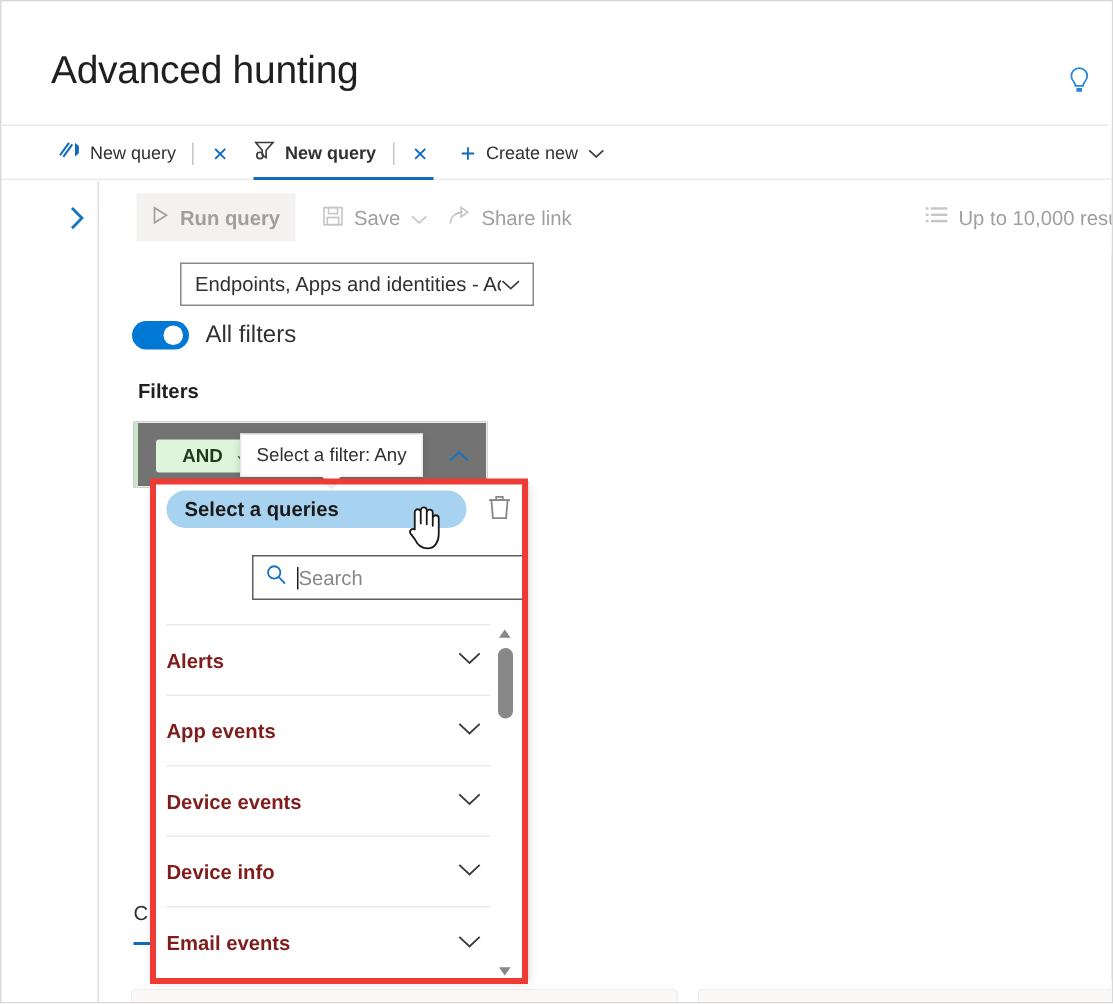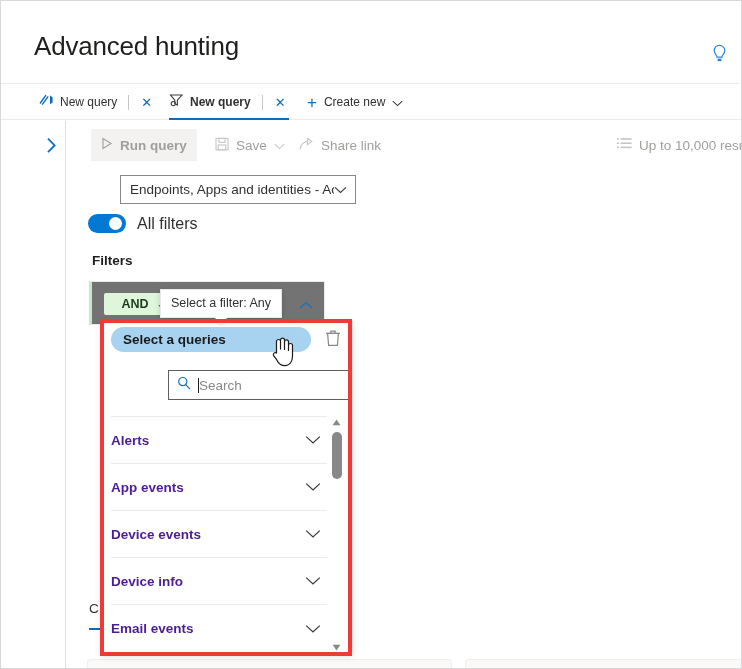--- a/index.html
+++ b/index.html
@@ -401,21 +401,21 @@
     border-bottom: 1px solid #edebe9;
     display: flex;
     align-items: center;
     justify-content: space-between;
     padding-right: 6px;
     cursor: pointer;
   }
   .cat-item .cat-label {
     font-size: 13.5px;
     font-weight: bold;
-    color: #4c1d95;
+    color: #7f1d1d;
   }
   .cat-top-rule {
     position: absolute;
     left: 9px;
     top: 0;
     width: 216px;
     height: 1px;
     background: #edebe9;
   }
 

